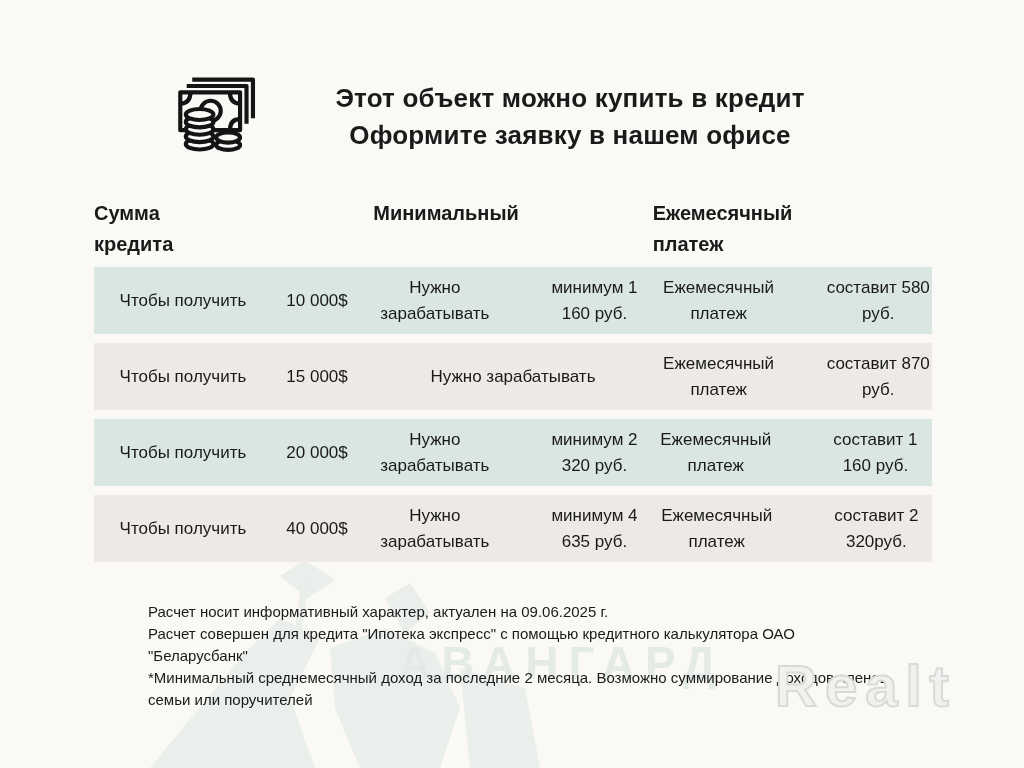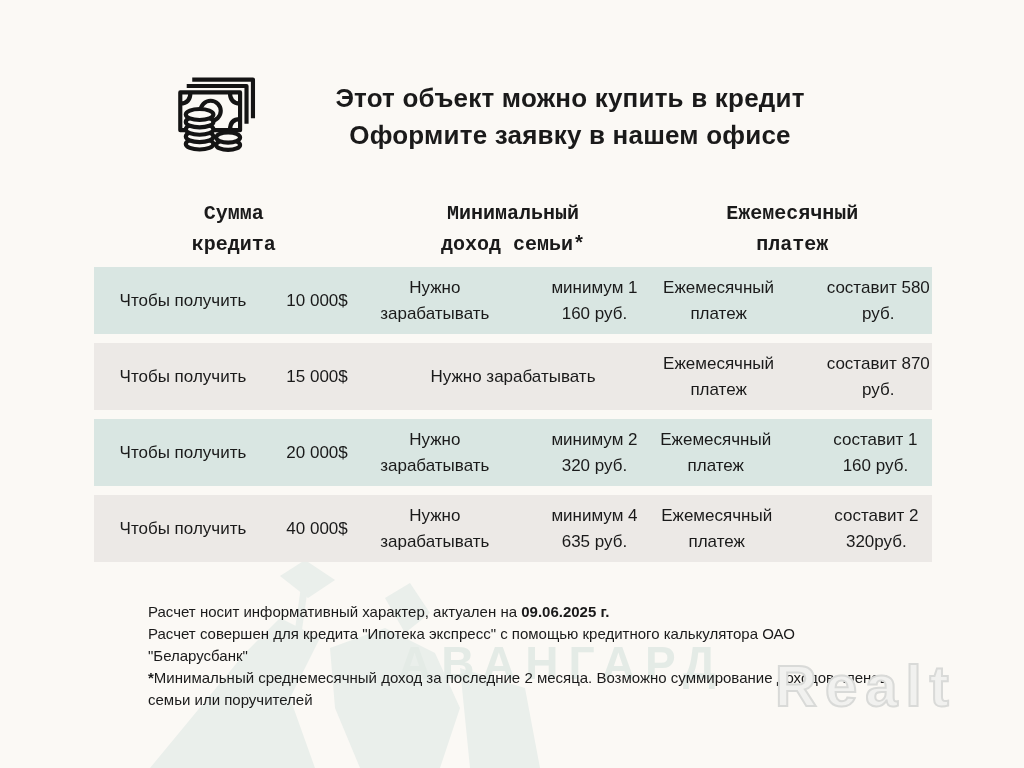--- a/index.html
+++ b/index.html
@@ -26,36 +26,36 @@
   .title{
     position:absolute;left:250px;top:80px;width:640px;z-index:1;
     text-align:center;font-size:26px;font-weight:bold;line-height:37px;
     letter-spacing:.2px;
   }
   
   .thead{
     position:absolute;left:94px;top:198px;width:838px;z-index:1;
     display:grid;grid-template-columns:1fr 1fr 1fr;
   }
-  .th{text-align:center;font-weight:bold;font-size:20px;line-height:31px;font-family:Liberation Mono, monospace;}
+  .th{text-align:left;font-weight:bold;font-size:20px;line-height:31px;}
   .tbody{position:absolute;left:94px;top:267px;width:838px;z-index:1;}
   .row{
     display:grid;grid-template-columns:1fr 1fr 1fr;
     height:67px;margin-bottom:9px;
   }
   .cell{
     display:flex;flex-direction:row;justify-content:center;align-items:center;
     text-align:center;font-size:17px;line-height:26px;gap:40px;
   }
   
   .footnote{
     position:absolute;left:148px;top:601px;width:742px;z-index:2;
     font-size:15px;line-height:22px;
   }
-  .footnote b{font-weight:bold;}
+  .footnote b{font-weight:normal;}
 </style>
 </head>
 <body>
 
 <div class="page">
 
   <div class="wm-layer">
     <svg class="wm-knight" width="430" height="210" viewBox="0 0 430 210">
       <g fill="#eaefeb">
         <polygon points="150,18 175,2 205,22 178,40"></polygon>
@@ -96,21 +96,20 @@
     <div>Оформите заявку в нашем офисе</div>
   </div>
 
   <div class="thead">
     <div class="th">
       <div>Сумма</div>
       <div>кредита</div>
     </div>
     <div class="th">
       <div>Минимальный</div>
-      <div>доход семьи*</div>
     </div>
     <div class="th">
       <div>Ежемесячный</div>
       <div>платеж</div>
     </div>
   </div>
 
   <div class="tbody">
 
     <div class="row" style="background: rgb(217, 230, 226);">

